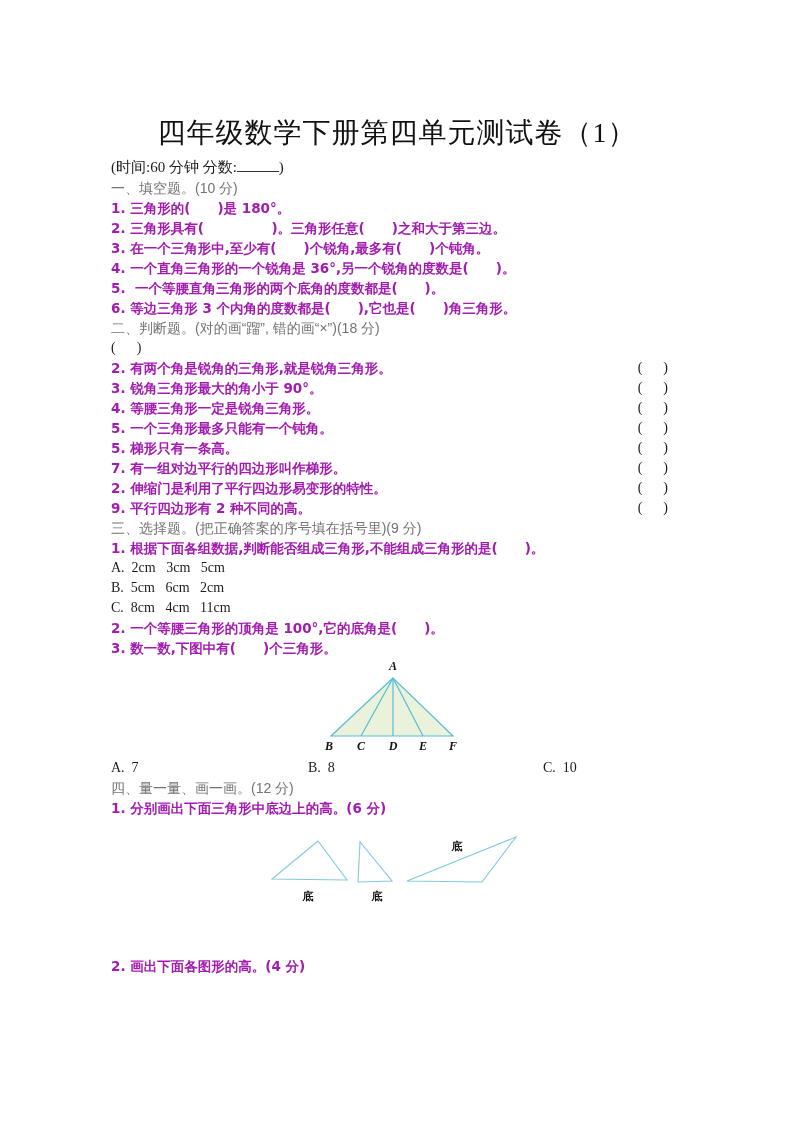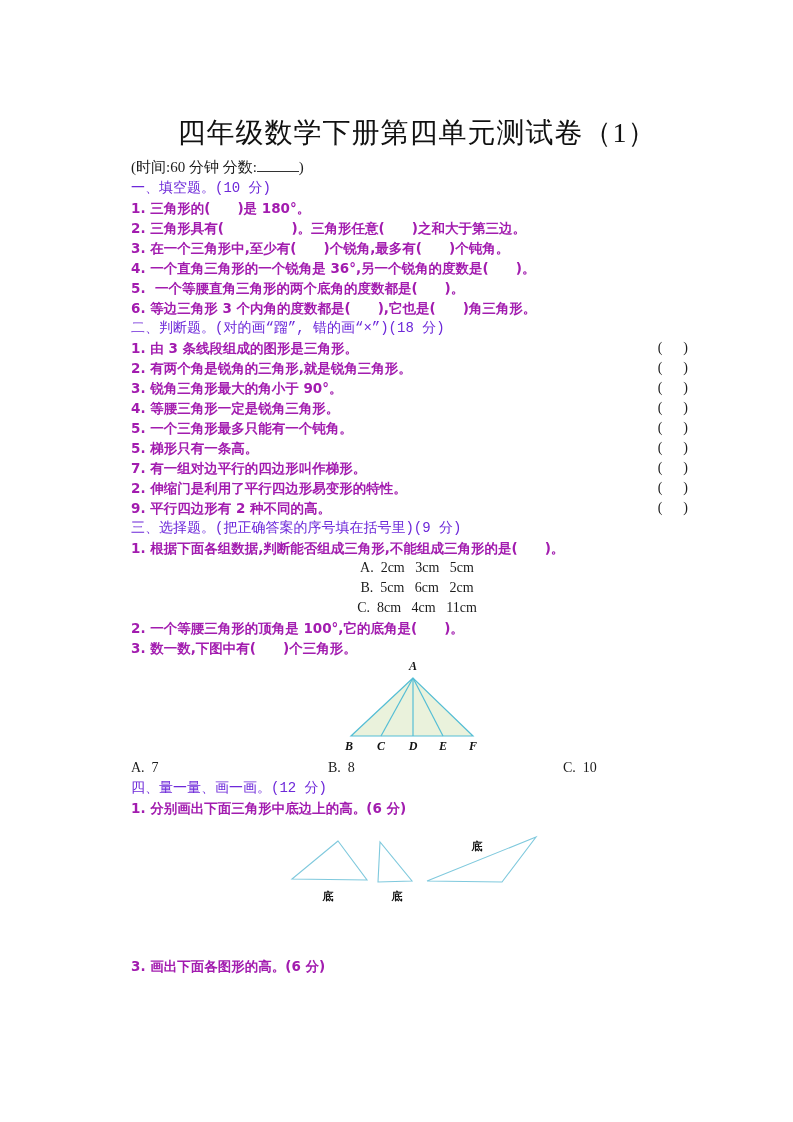--- a/index.html
+++ b/index.html
@@ -9,21 +9,20 @@
     background:#ffffff;
     overflow:hidden;
     color:#1c1c1c;
     font-family:"Liberation Serif","DejaVu Serif",serif;
     font-size:14px;
   }
   .content{
     position:absolute;
     left:111px;top:0;
     width:572px;
-    margin-left:20px;
   }
   .title{
     margin-top:110px;
     text-align:center;
     font-size:28px;
     letter-spacing:1px;
     line-height:46px;
     font-family:"Liberation Serif","DejaVu Serif",serif;
     color:#111;
     white-space:nowrap;
@@ -39,42 +38,42 @@
     width:42px;
     height:14px;
     border-bottom:1.2px solid #333;
     vertical-align:baseline;
   }
   .line{
     line-height:20px;
     white-space:pre-wrap;
   }
   .heading{
-    font-family:Liberation Mono, monospace;
-    color:#6d28d9;
+    font-family:Liberation Sans, sans-serif;
+    color:#737373;
   }
   .hei{
     font-family:"DejaVu Sans","Liberation Sans",sans-serif;
     font-weight:600;
     font-size:13.5px;
     letter-spacing:0;
     color:#a21caf;
   }
   .judge-row{
     display:flex;
     justify-content:space-between;
     line-height:20px;
   }
   .judge-row .blank{
     font-family:"Liberation Serif","DejaVu Serif",serif;
     font-weight:400;
     padding-right:15px;
     white-space:pre;
   }
-  .opt-line{ line-height:20px; white-space:pre-wrap;text-align:center; }
+  .opt-line{ line-height:20px; white-space:pre-wrap; }
   .opt-grid{
     display:grid;
     grid-template-columns:197px 235px 1fr;
     line-height:20px;
     white-space:pre-wrap;
   }
   .fig1-wrap{ margin-left:212px; height:100px; }
   .fig2-wrap{ margin-left:158px; margin-top:14px; height:82px; }
   .gap-after-fig2{ height:42px; }
   svg text{ font-family:"Liberation Serif","DejaVu Serif",serif; }
@@ -94,21 +93,20 @@
     <div class="line heading">一、填空题。(10 分)</div>
     <div class="line hei">1. 三角形的(　　)是 180°。</div>
     <div class="line hei">2. 三角形具有(　　　　　)。三角形任意(　　)之和大于第三边。</div>
     <div class="line hei">3. 在一个三角形中,至少有(　　)个锐角,最多有(　　)个钝角。</div>
     <div class="line hei">4. 一个直角三角形的一个锐角是 36°,另一个锐角的度数是(　　)。</div>
     <div class="line hei">5.  一个等腰直角三角形的两个底角的度数都是(　　)。</div>
     <div class="line hei">6. 等边三角形 3 个内角的度数都是(　　),它也是(　　)角三角形。</div>
 
     <div class="line heading">二、判断题。(对的画“蹓”, 错的画“×”)(18 分)</div>
     <div class="judge-row">
-        <span class="hei">1. 由 3 条线段组成的图形是三角形。</span>
         <span class="blank">(      )</span>
       </div>
     <div class="judge-row">
         <span class="hei">2. 有两个角是锐角的三角形,就是锐角三角形。</span>
         <span class="blank">(      )</span>
       </div>
     <div class="judge-row">
         <span class="hei">3. 锐角三角形最大的角小于 90°。</span>
         <span class="blank">(      )</span>
       </div>
@@ -178,16 +176,16 @@
           <polygon points="91,10 89,50 123,49"></polygon>
           <polygon points="138,49 213,50 247,5"></polygon>
         </g>
         <text x="39" y="68" text-anchor="middle" class="blabel">底</text>
         <text x="108" y="68" text-anchor="middle" class="blabel">底</text>
         <text x="188" y="18" text-anchor="middle" class="blabel">底</text>
       </svg>
     </div>
 
     <div class="gap-after-fig2"></div>
-    <div class="line hei">3. 画出下面各图形的高。(6 分)</div>
+    <div class="line hei">2. 画出下面各图形的高。(4 分)</div>
 
   </div>
 </div>
 
 </body></html>

